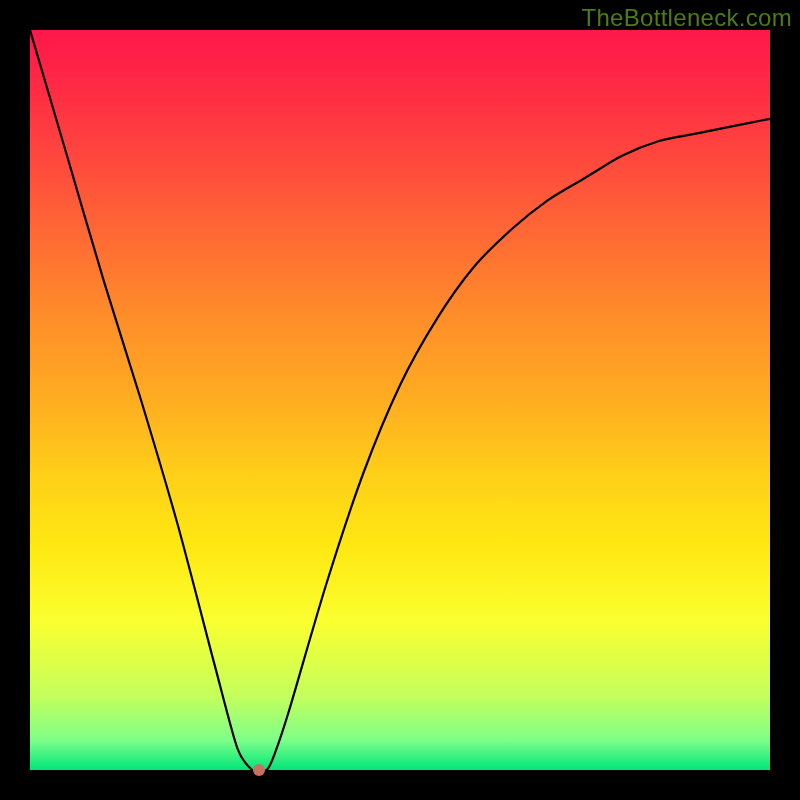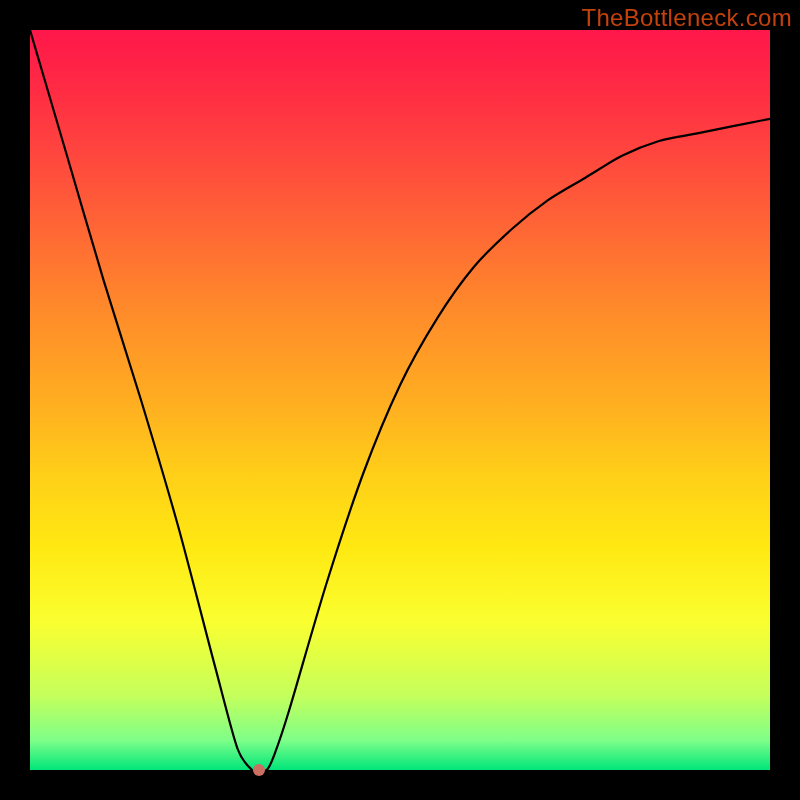--- a/index.html
+++ b/index.html
@@ -1,18 +1,18 @@
 <!DOCTYPE html>
 <html><head>
 <meta charset="utf-8">
 <style>
   * { margin: 0; padding: 0; box-sizing: border-box; }
   html, body { width: 800px; height: 800px; overflow: hidden; background: #000; font-family: Arial, Helvetica, sans-serif; }
   .frame { position: relative; width: 800px; height: 800px; background: #000; }
-  .watermark { position: absolute; top: 4px; right: 8px; color: #c2410c; font-size: 24px; letter-spacing: 0.3px; z-index: 10; }
+  .watermark { position: absolute; top: 4px; right: 8px; color: #4d7c0f; font-size: 24px; letter-spacing: 0.3px; z-index: 10; }
   .plot { position: absolute; left: 30px; top: 30px; width: 740px; height: 740px; background: linear-gradient(to bottom,
       #ff174a 0%,
       #ff2b44 8%,
       #ff4a3d 18%,
       #ff6a34 28%,
       #ff8b2a 38%,
       #ffad21 50%,
       #ffcf18 60%,
       #ffe912 70%,
       #faff30 80%,

